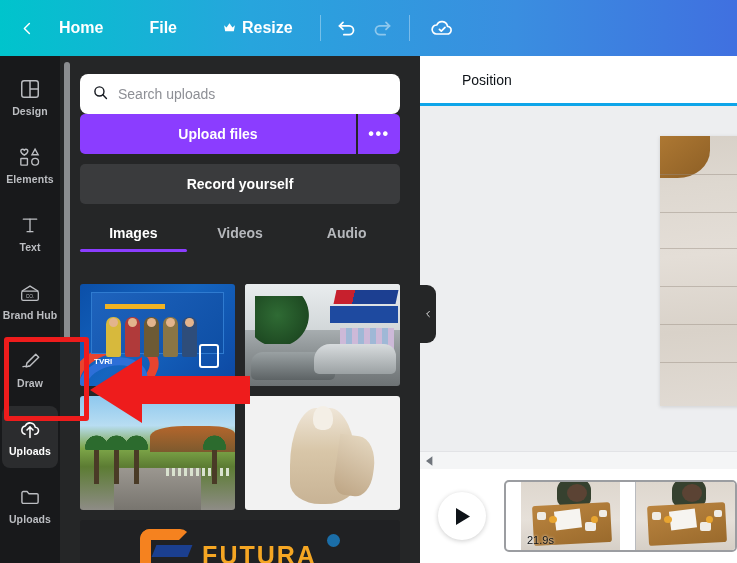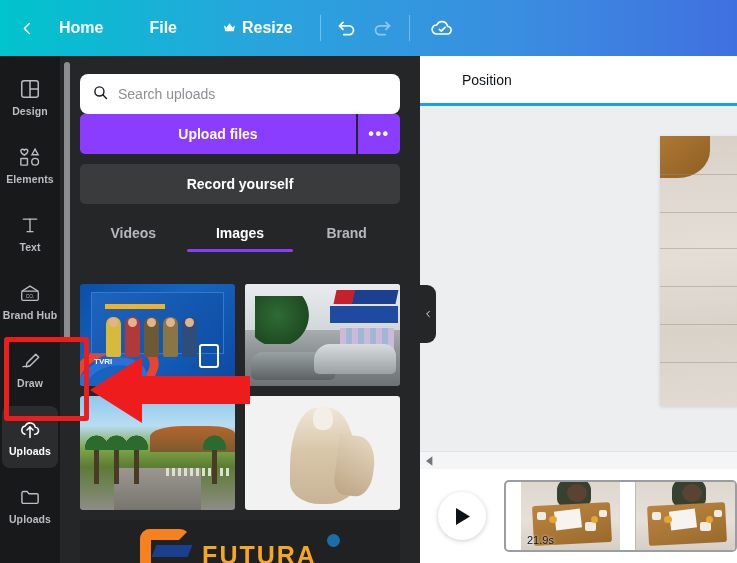--- a/index.html
+++ b/index.html
@@ -440,23 +440,23 @@
       </div>
 
       <div class="btn-row">
         <div class="btn-upload">Upload files</div>
         <div class="btn-dots">•••</div>
       </div>
 
       <div class="btn-record">Record yourself</div>
 
       <div class="tabs">
+        <div class="tab active">Images</div>
         <div class="tab">Videos</div>
-        <div class="tab active">Images</div>
-        <div class="tab">Brand</div>
+        <div class="tab">Audio</div>
       </div>
 
       <div class="grid">
 
         <div class="thumb h102 tb1">
           <div class="swoosh"></div>
           <div class="swoosh2"></div>
           <div class="inner-card">
             <div class="band"></div>
             <div class="ppl">

